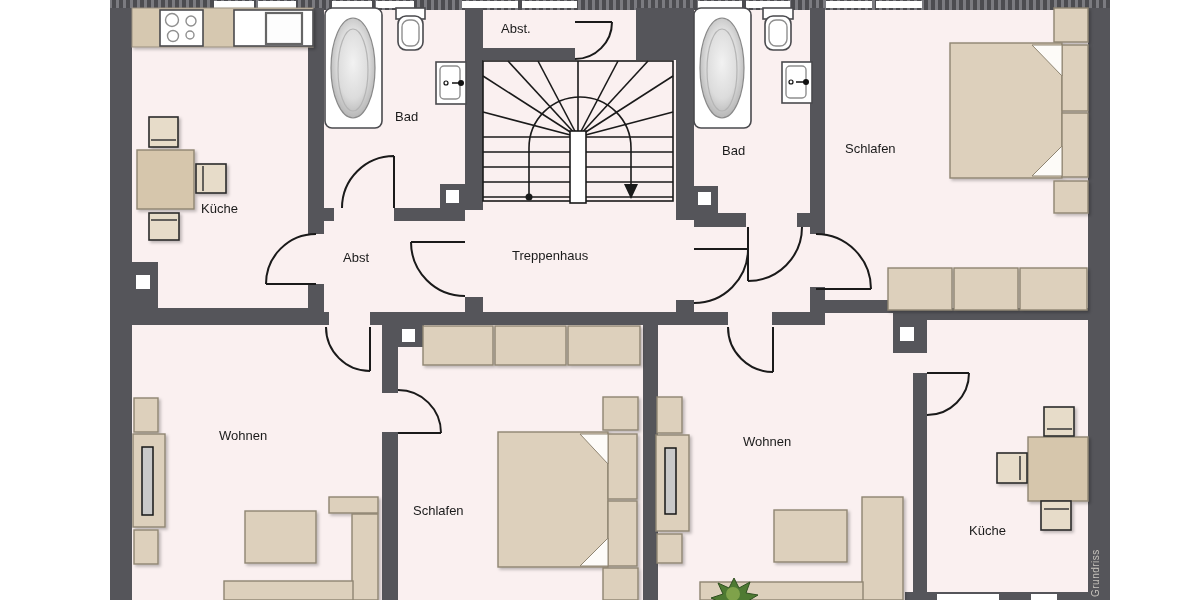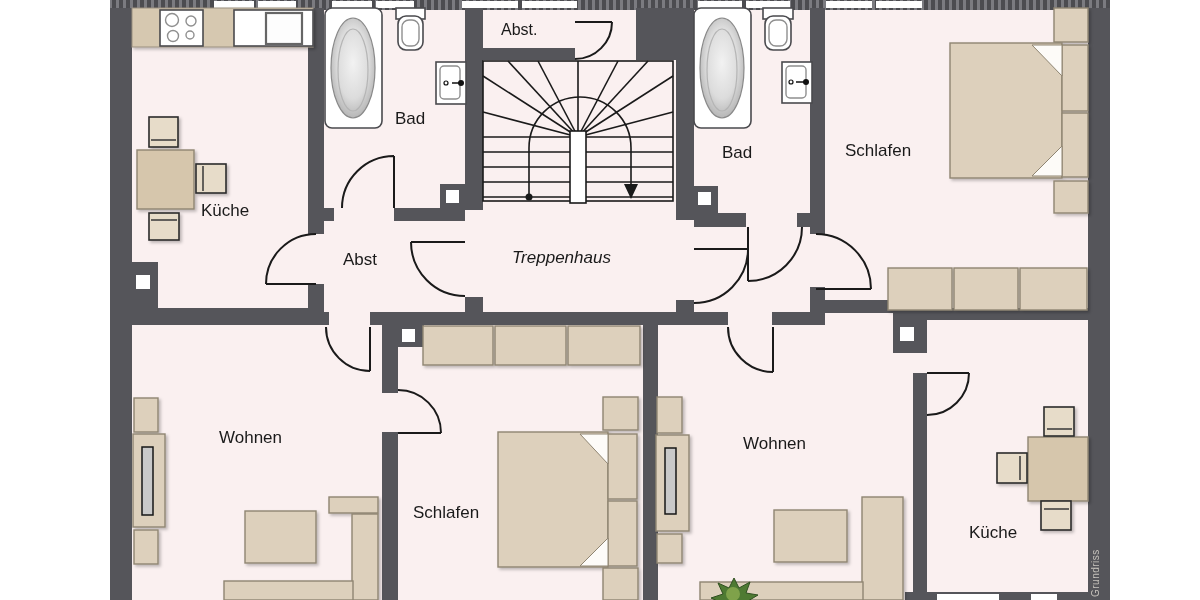--- a/index.html
+++ b/index.html
@@ -11,22 +11,22 @@
   .f  {fill:var(--furniture);stroke:var(--furnitureBorder);stroke-width:1.4;}
   .f2 {fill:var(--tableBeige);stroke:var(--furnitureBorder);stroke-width:1.4;}
   .ch {fill:var(--chairBeige);stroke:#2c2c2c;stroke-width:1.6;}
   .cn {fill:var(--counter);stroke:#9a9080;stroke-width:1;}
   .wh {fill:#ffffff;stroke:#4a4a4e;stroke-width:1.6;}
   .in {fill:none;stroke:#8f8f8f;stroke-width:1.4;}
   .dl {fill:none;stroke:#1a1a1a;stroke-width:2;}
   .sl {fill:none;stroke:#1a1a1a;stroke-width:1.6;}
   .tri{fill:#fdfbf8;stroke:var(--furnitureBorder);stroke-width:1;}
   .scr{fill:#c9c9c9;stroke:#161616;stroke-width:1.5;}
-  .room-label{position:absolute;color:var(--text);font-size:17px;white-space:nowrap;}
-  .small-label{font-size:16px;}
+  .room-label{position:absolute;color:var(--text);font-size:13px;white-space:nowrap;}
+  .small-label{font-size:13px;}
   .watermark{position:absolute;left:1090px;top:462px;height:135px;width:16px;
              writing-mode:vertical-rl;transform:rotate(180deg);
              font-size:10px;color:var(--watermark);letter-spacing:.5px;overflow:hidden;}
 </style>
 </head>
 <body>
 
 <div id="stage">
 <svg id="plan-svg" width="1200" height="600" viewBox="0 0 1200 600">
   <defs>
@@ -247,21 +247,21 @@
     <path d="M773,327 L773,372 M773,372 A45,45 0 0 1 728,327"></path>
     <path d="M398,433 L441,433 M398,390 A43,43 0 0 1 441,433"></path>
     <path d="M927,373 L969,373 M969,373 A42,42 0 0 1 927,415"></path>
   </g>
 </svg>
 
   <div class="room-label" style="left:201px;top:201px;">Küche</div>
   <div class="room-label" style="left:395px;top:109px;">Bad</div>
   <div class="room-label small-label" style="left:501px;top:21px;">Abst.</div>
   <div class="room-label" style="left:343px;top:250px;">Abst</div>
-  <div class="room-label" style="left:512px;top:248px;font-style:italic;">Treppenhaus</div>
+  <div class="room-label" style="left:512px;top:248px;">Treppenhaus</div>
   <div class="room-label" style="left:722px;top:143px;">Bad</div>
   <div class="room-label" style="left:845px;top:141px;">Schlafen</div>
   <div class="room-label" style="left:219px;top:428px;">Wohnen</div>
   <div class="room-label" style="left:413px;top:503px;">Schlafen</div>
   <div class="room-label" style="left:743px;top:434px;">Wohnen</div>
   <div class="room-label" style="left:969px;top:523px;">Küche</div>
 
   <div class="watermark">Grundriss</div>
 </div>
 

